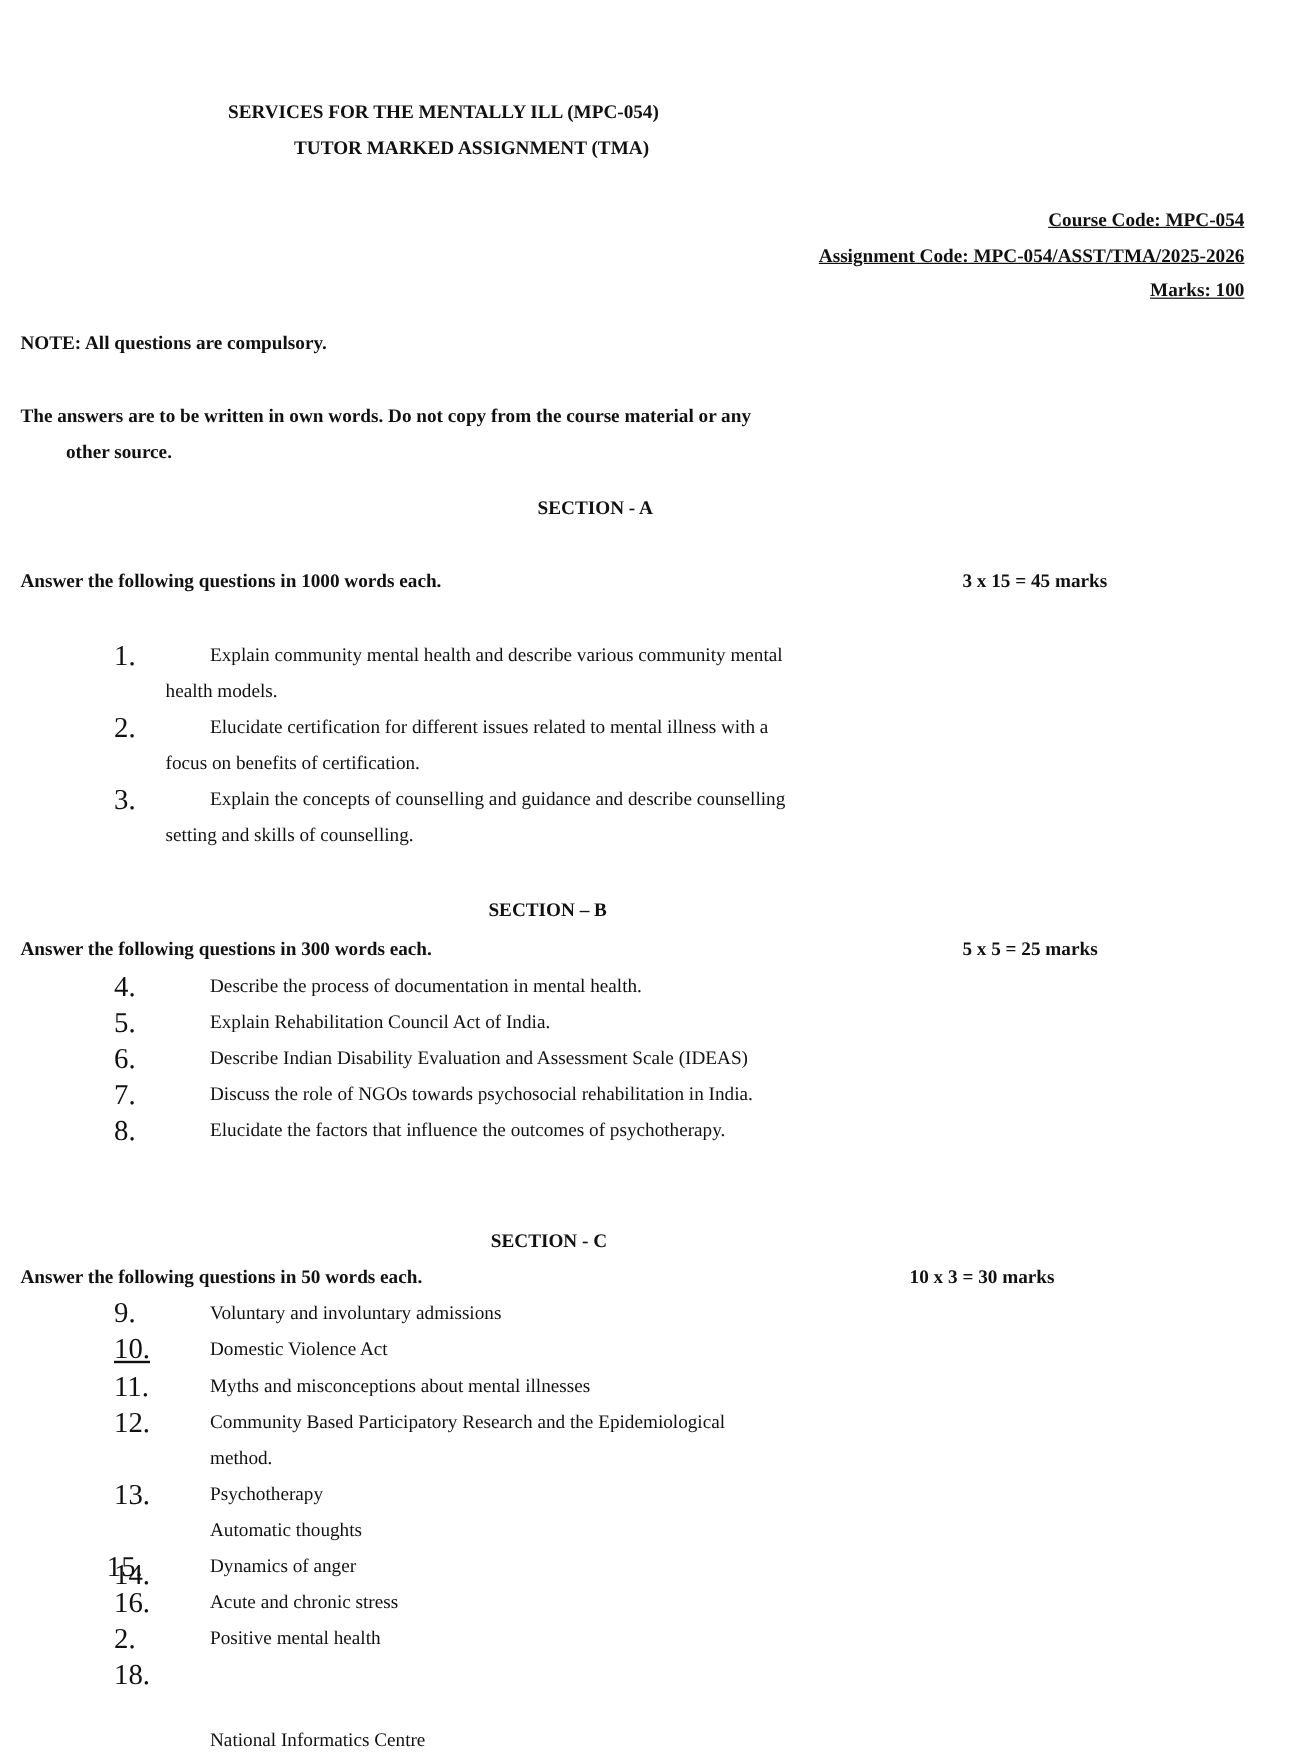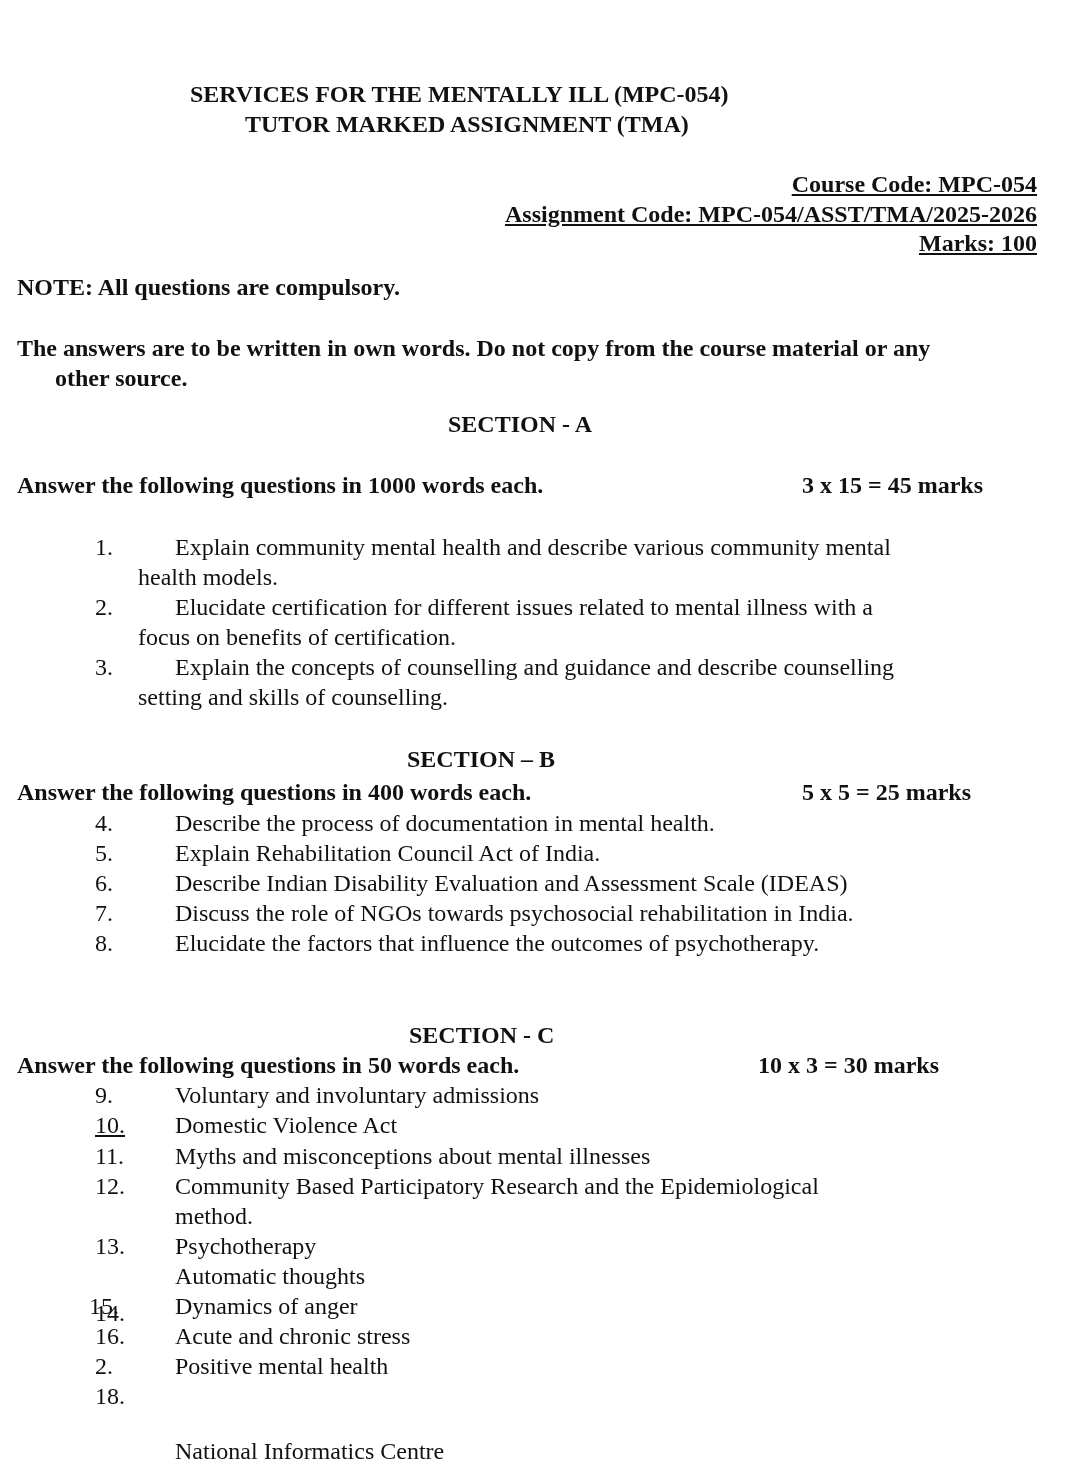--- a/index.html
+++ b/index.html
@@ -3,21 +3,21 @@
   <meta charset="utf-8">
   <style>
     html, body { margin: 0; padding: 0; background: #ffffff; }
     body {
       width: 1080px; height: 1466px; position: relative; overflow: hidden;
       font-family: "Liberation Serif", "DejaVu Serif", serif;
       color: #111111;
     }
     .abs { position: absolute; white-space: nowrap; }
     .b { font-weight: bold; }
-    .t24 { font-size: 24px; line-height: 30px; }
+    .t24 { font-size: 16px; line-height: 30px; }
     .right { text-align: right; text-decoration: underline; }
     .num { position: absolute; font-size: 24px; line-height: 30px; }
   </style>
 </head>
 <body>
 
 <div class="abs b t24" style="left:190px; top:79px;">SERVICES FOR THE MENTALLY ILL (MPC-054)</div>
 <div class="abs b t24" style="left:245px; top:109px;">TUTOR MARKED ASSIGNMENT (TMA)</div>
 
 <div class="abs b t24 right" style="right:43px; top:169px;">Course Code: MPC-054</div>
@@ -44,21 +44,21 @@
     <span class="abs t24" style="left:138px; top:622px;">focus on benefits of certification.</span>
   </div>
   <div>
     <span class="num" style="left:95px; top:652px;">3.</span>
     <span class="abs t24" style="left:175px; top:652px;">Explain the concepts of counselling and guidance and describe counselling</span>
     <span class="abs t24" style="left:138px; top:682px;">setting and skills of counselling.</span>
   </div>
 </div>
 
 <div class="abs b t24" style="left:407px; top:744px;">SECTION – B</div>
-<div class="abs b t24" style="left:17px; top:777px;">Answer the following questions in 400 words each.</div>
+<div class="abs b t24" style="left:17px; top:777px;">Answer the following questions in 300 words each.</div>
 <div class="abs b t24" style="left:802px; top:777px;">5 x 5 = 25 marks</div>
 
 <div>
   <div>
     <span class="num" style="left:95px; top:808px;">4.</span>
     <span class="abs t24" style="left:175px; top:808px;">Describe the process of documentation in mental health.</span>
   </div>
   <div>
     <span class="num" style="left:95px; top:838px;">5.</span>
     <span class="abs t24" style="left:175px; top:838px;">Explain Rehabilitation Council Act of India.</span>

